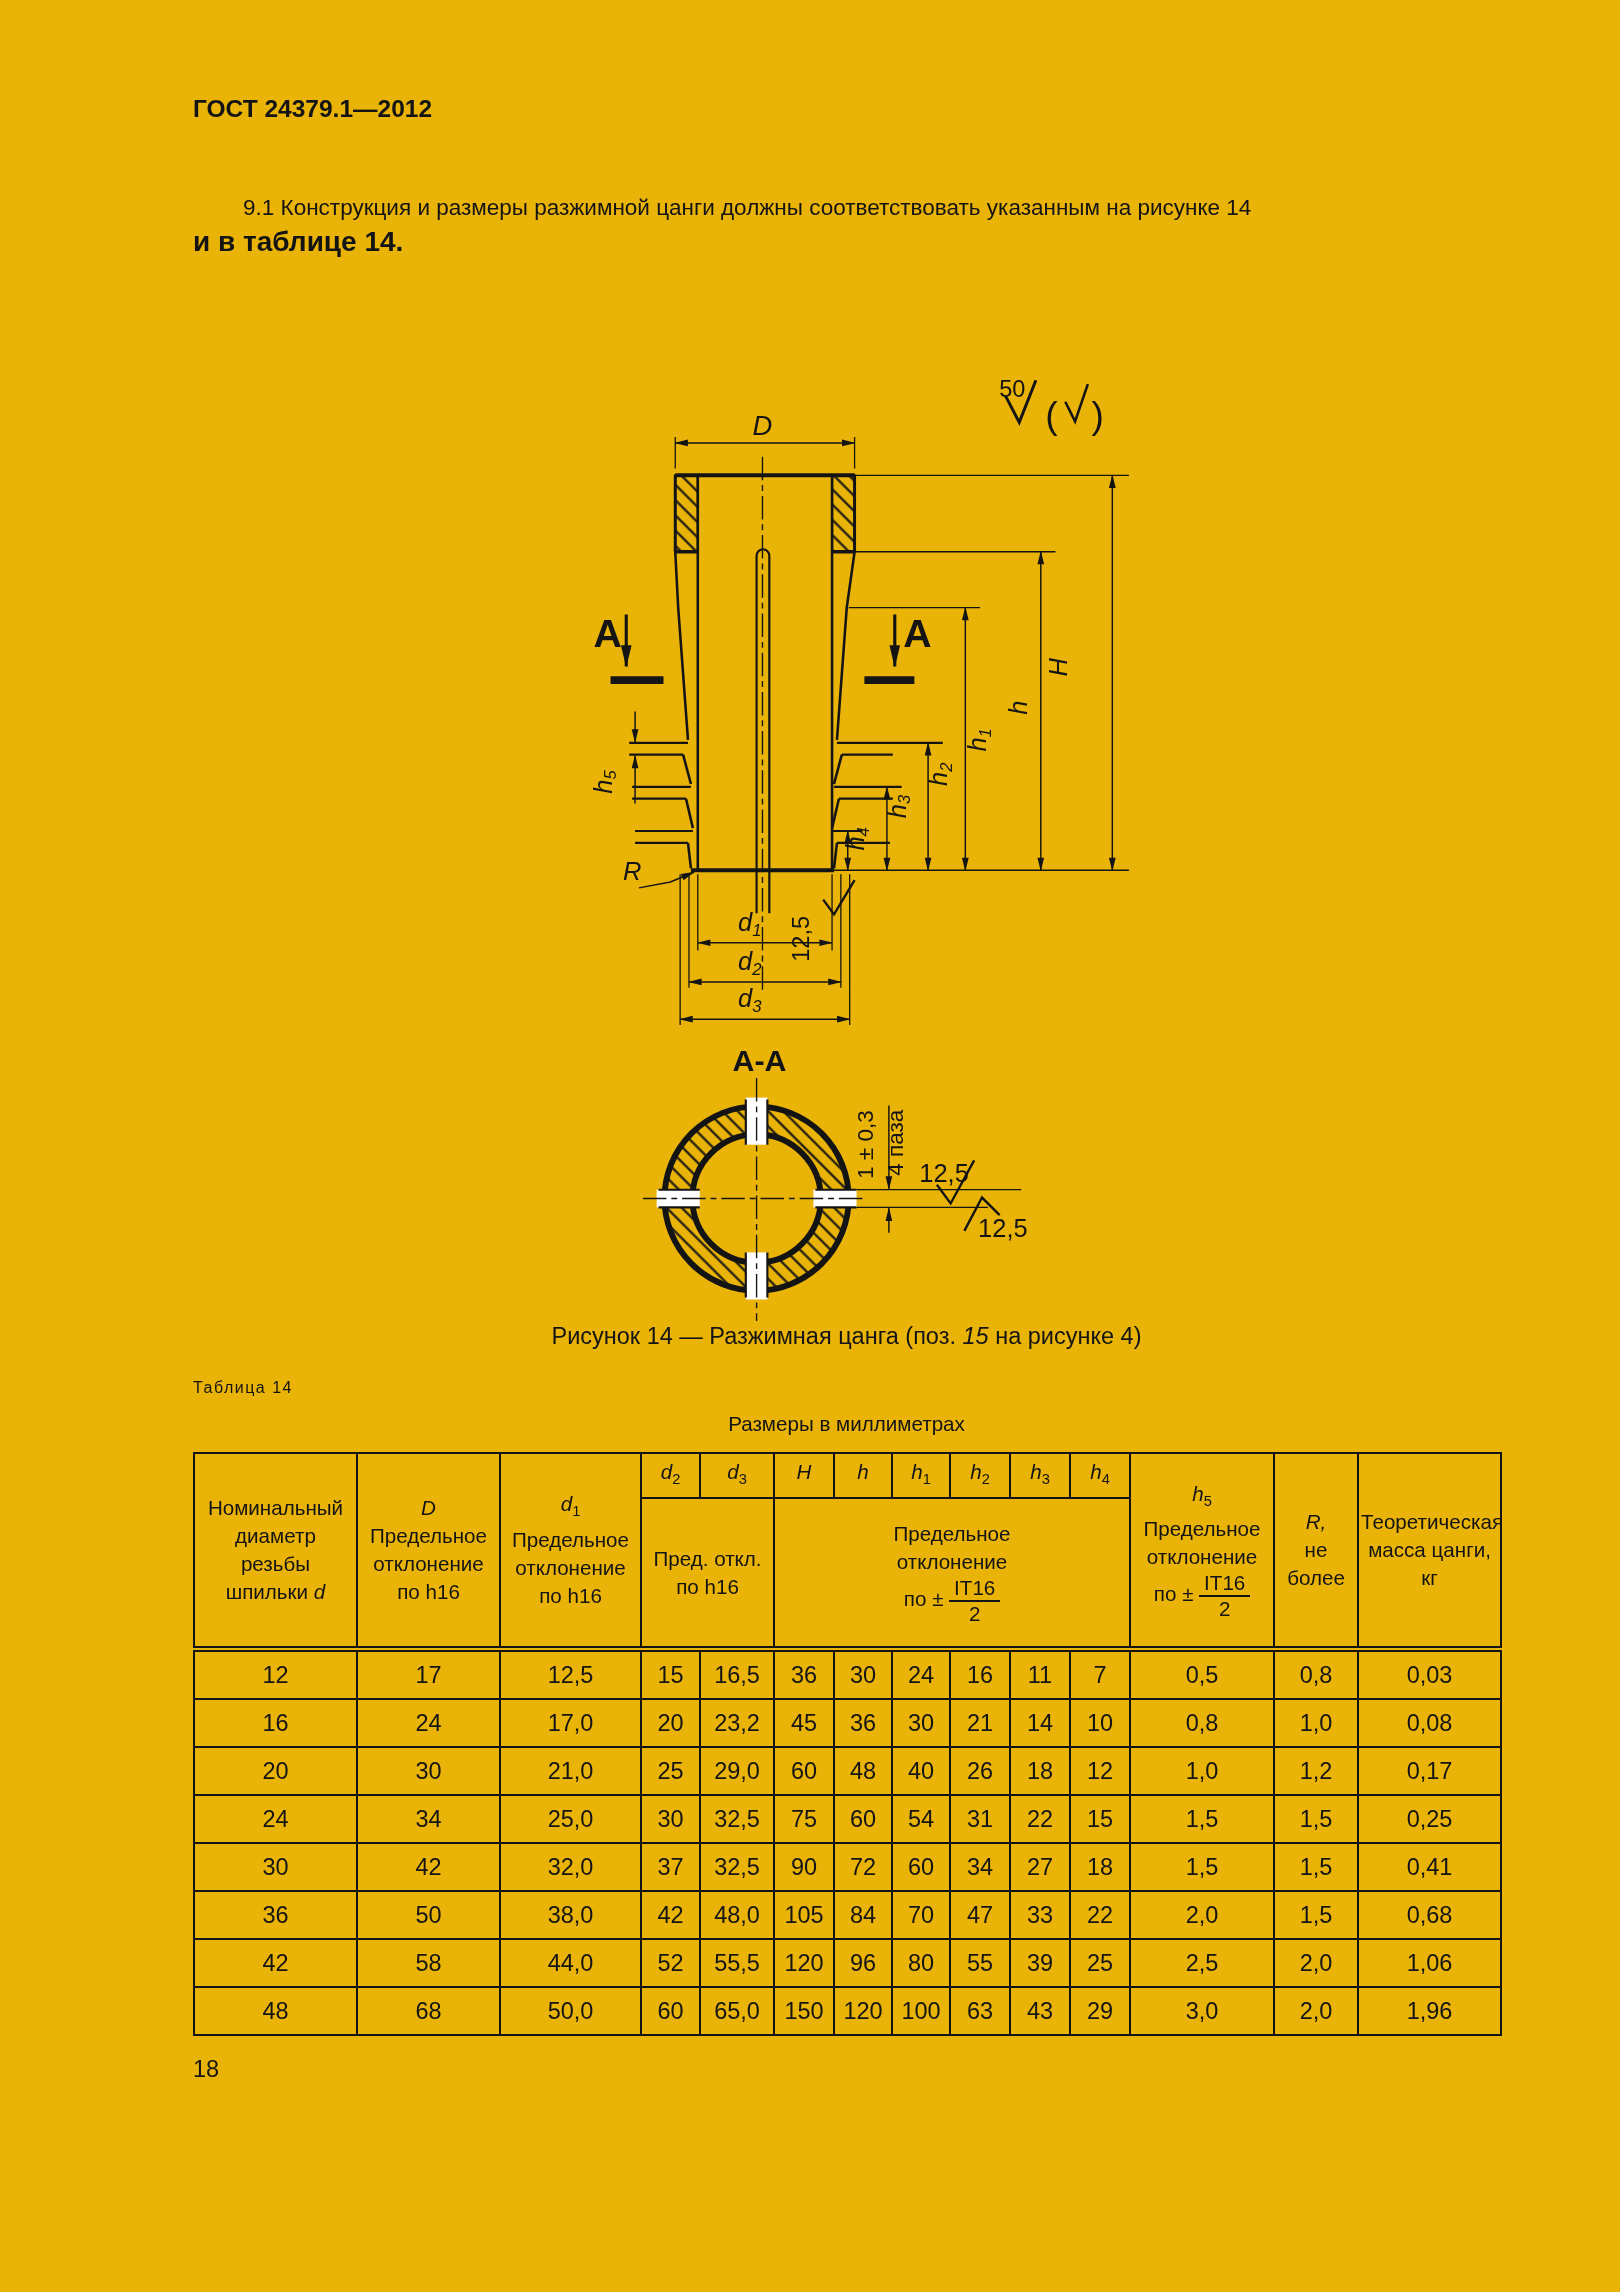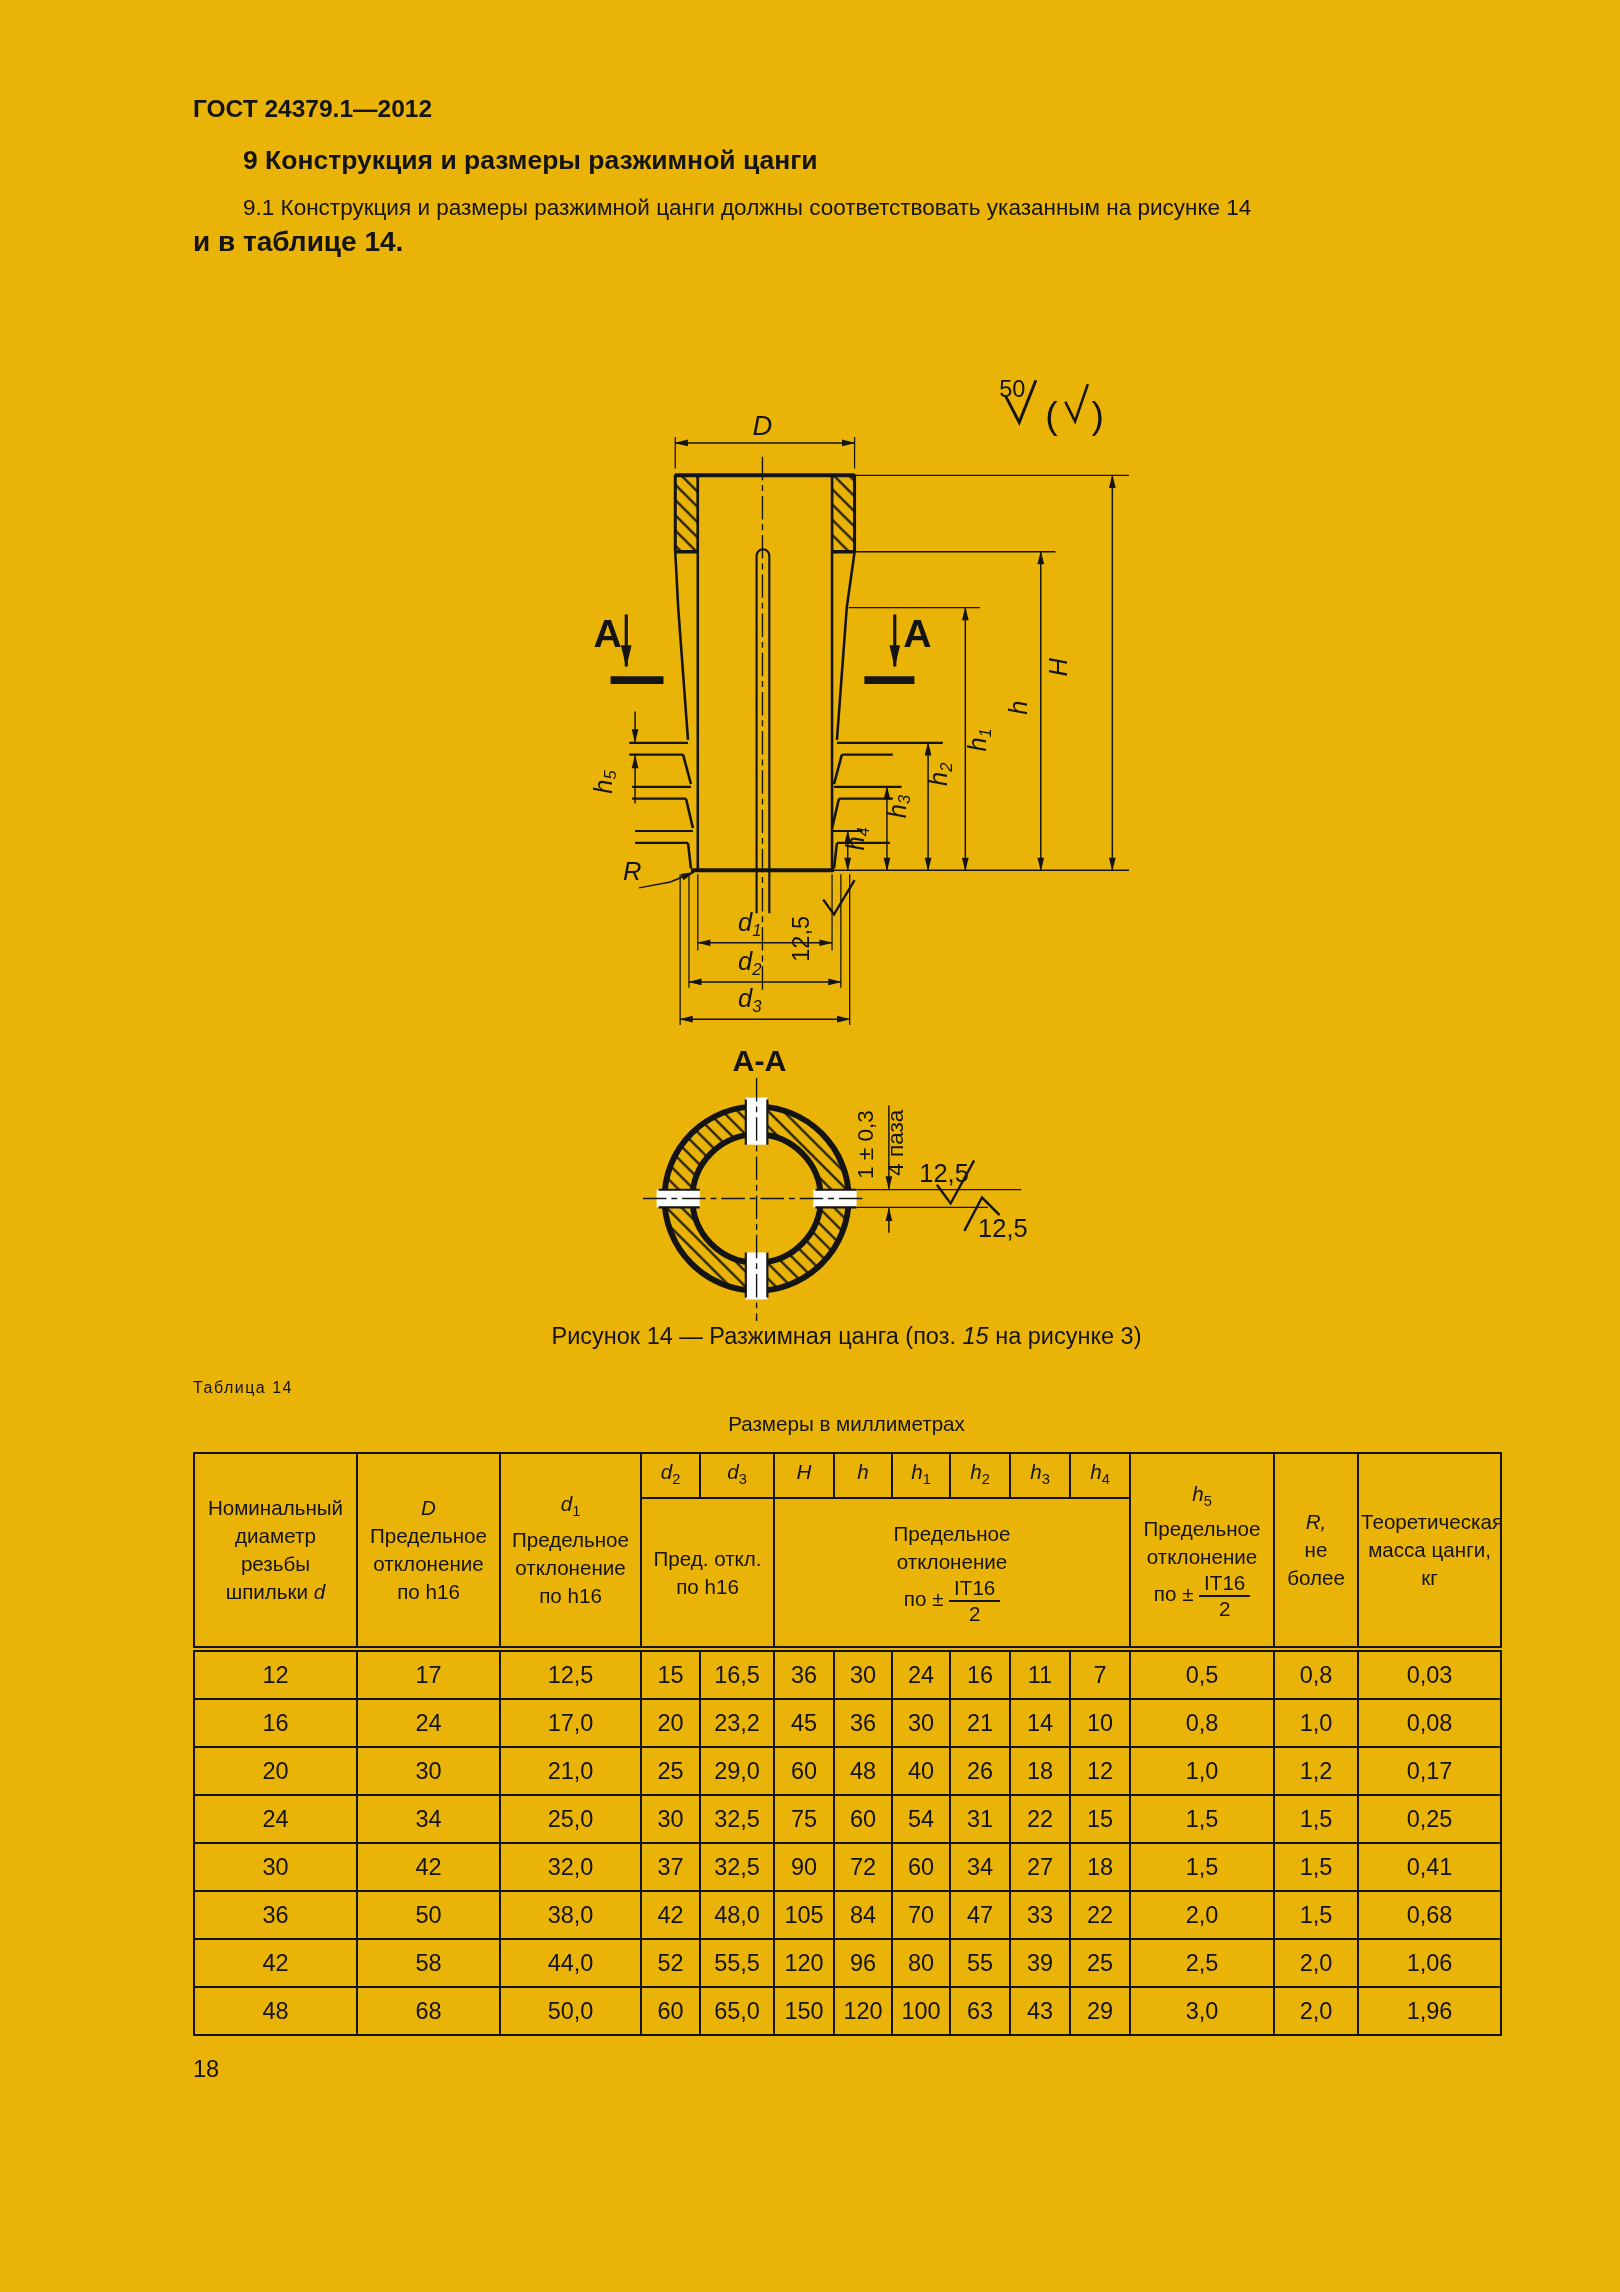--- a/index.html
+++ b/index.html
@@ -32,21 +32,20 @@
   .frac .num{display:block;border-bottom:2px solid #141414;padding:0 4.9px;}
   .frac .den{display:block;}
   sub{font-size:14.7px;}
 </style>
 </head>
 <body>
 
 <div class="page">
 
   <div class="abs doc-num">ГОСТ 24379.1—2012</div>
-  <div class="abs sec-title">9  Конструкция и размеры разжимной цанги</div>
   <div class="abs para1">9.1  Конструкция и размеры разжимной цанги должны соответствовать указанным на рисунке 14</div>
   <div class="abs para2">и в таблице 14.</div>
 
   <svg width="1620" height="1372" viewBox="0 0 1653 1400">
     <defs>
       <pattern id="ht" width="11" height="11" patternUnits="userSpaceOnUse" patternTransform="rotate(-45)">
         <line x1="5.5" y1="-1" x2="5.5" y2="12" stroke="#141414" stroke-width="2.2"></line>
       </pattern>
       <marker id="ar" viewBox="0 0 14 8" refX="13" refY="4" markerWidth="15" markerHeight="8.6" markerUnits="userSpaceOnUse" orient="auto-start-reverse">
         <path d="M1,0.8 L14,4 L1,7.2 Z" fill="#141414"></path>
@@ -175,21 +174,21 @@
     </g>
     <g>
       <text transform="rotate(-90 891,1168)" x="891" y="1168" font-size="23" text-anchor="middle">1 ± 0,3</text>
       <text transform="rotate(-90 921,1166)" x="921" y="1166" font-size="23" text-anchor="middle">4 паза</text>
       <text x="938" y="1206" font-size="26">12,5</text>
       <text x="998" y="1262" font-size="26">12,5</text>
     </g>
   </svg>
 
   <div class="abs fig-caption">
-    <span>Рисунок 14 — Разжимная цанга (поз. </span><i>15</i><span> на рисунке 3)</span>
+    <span>Рисунок 14 — Разжимная цанга (поз. </span><i>15</i><span> на рисунке 4)</span>
   </div>
 
   <div class="abs tbl-label">Таблица 14</div>
   <div class="abs tbl-units">Размеры в миллиметрах</div>
 
   <div class="gtable">
     <table class="gost">
       <colgroup>
         <col style="width:163px">
           <col style="width:143px">

